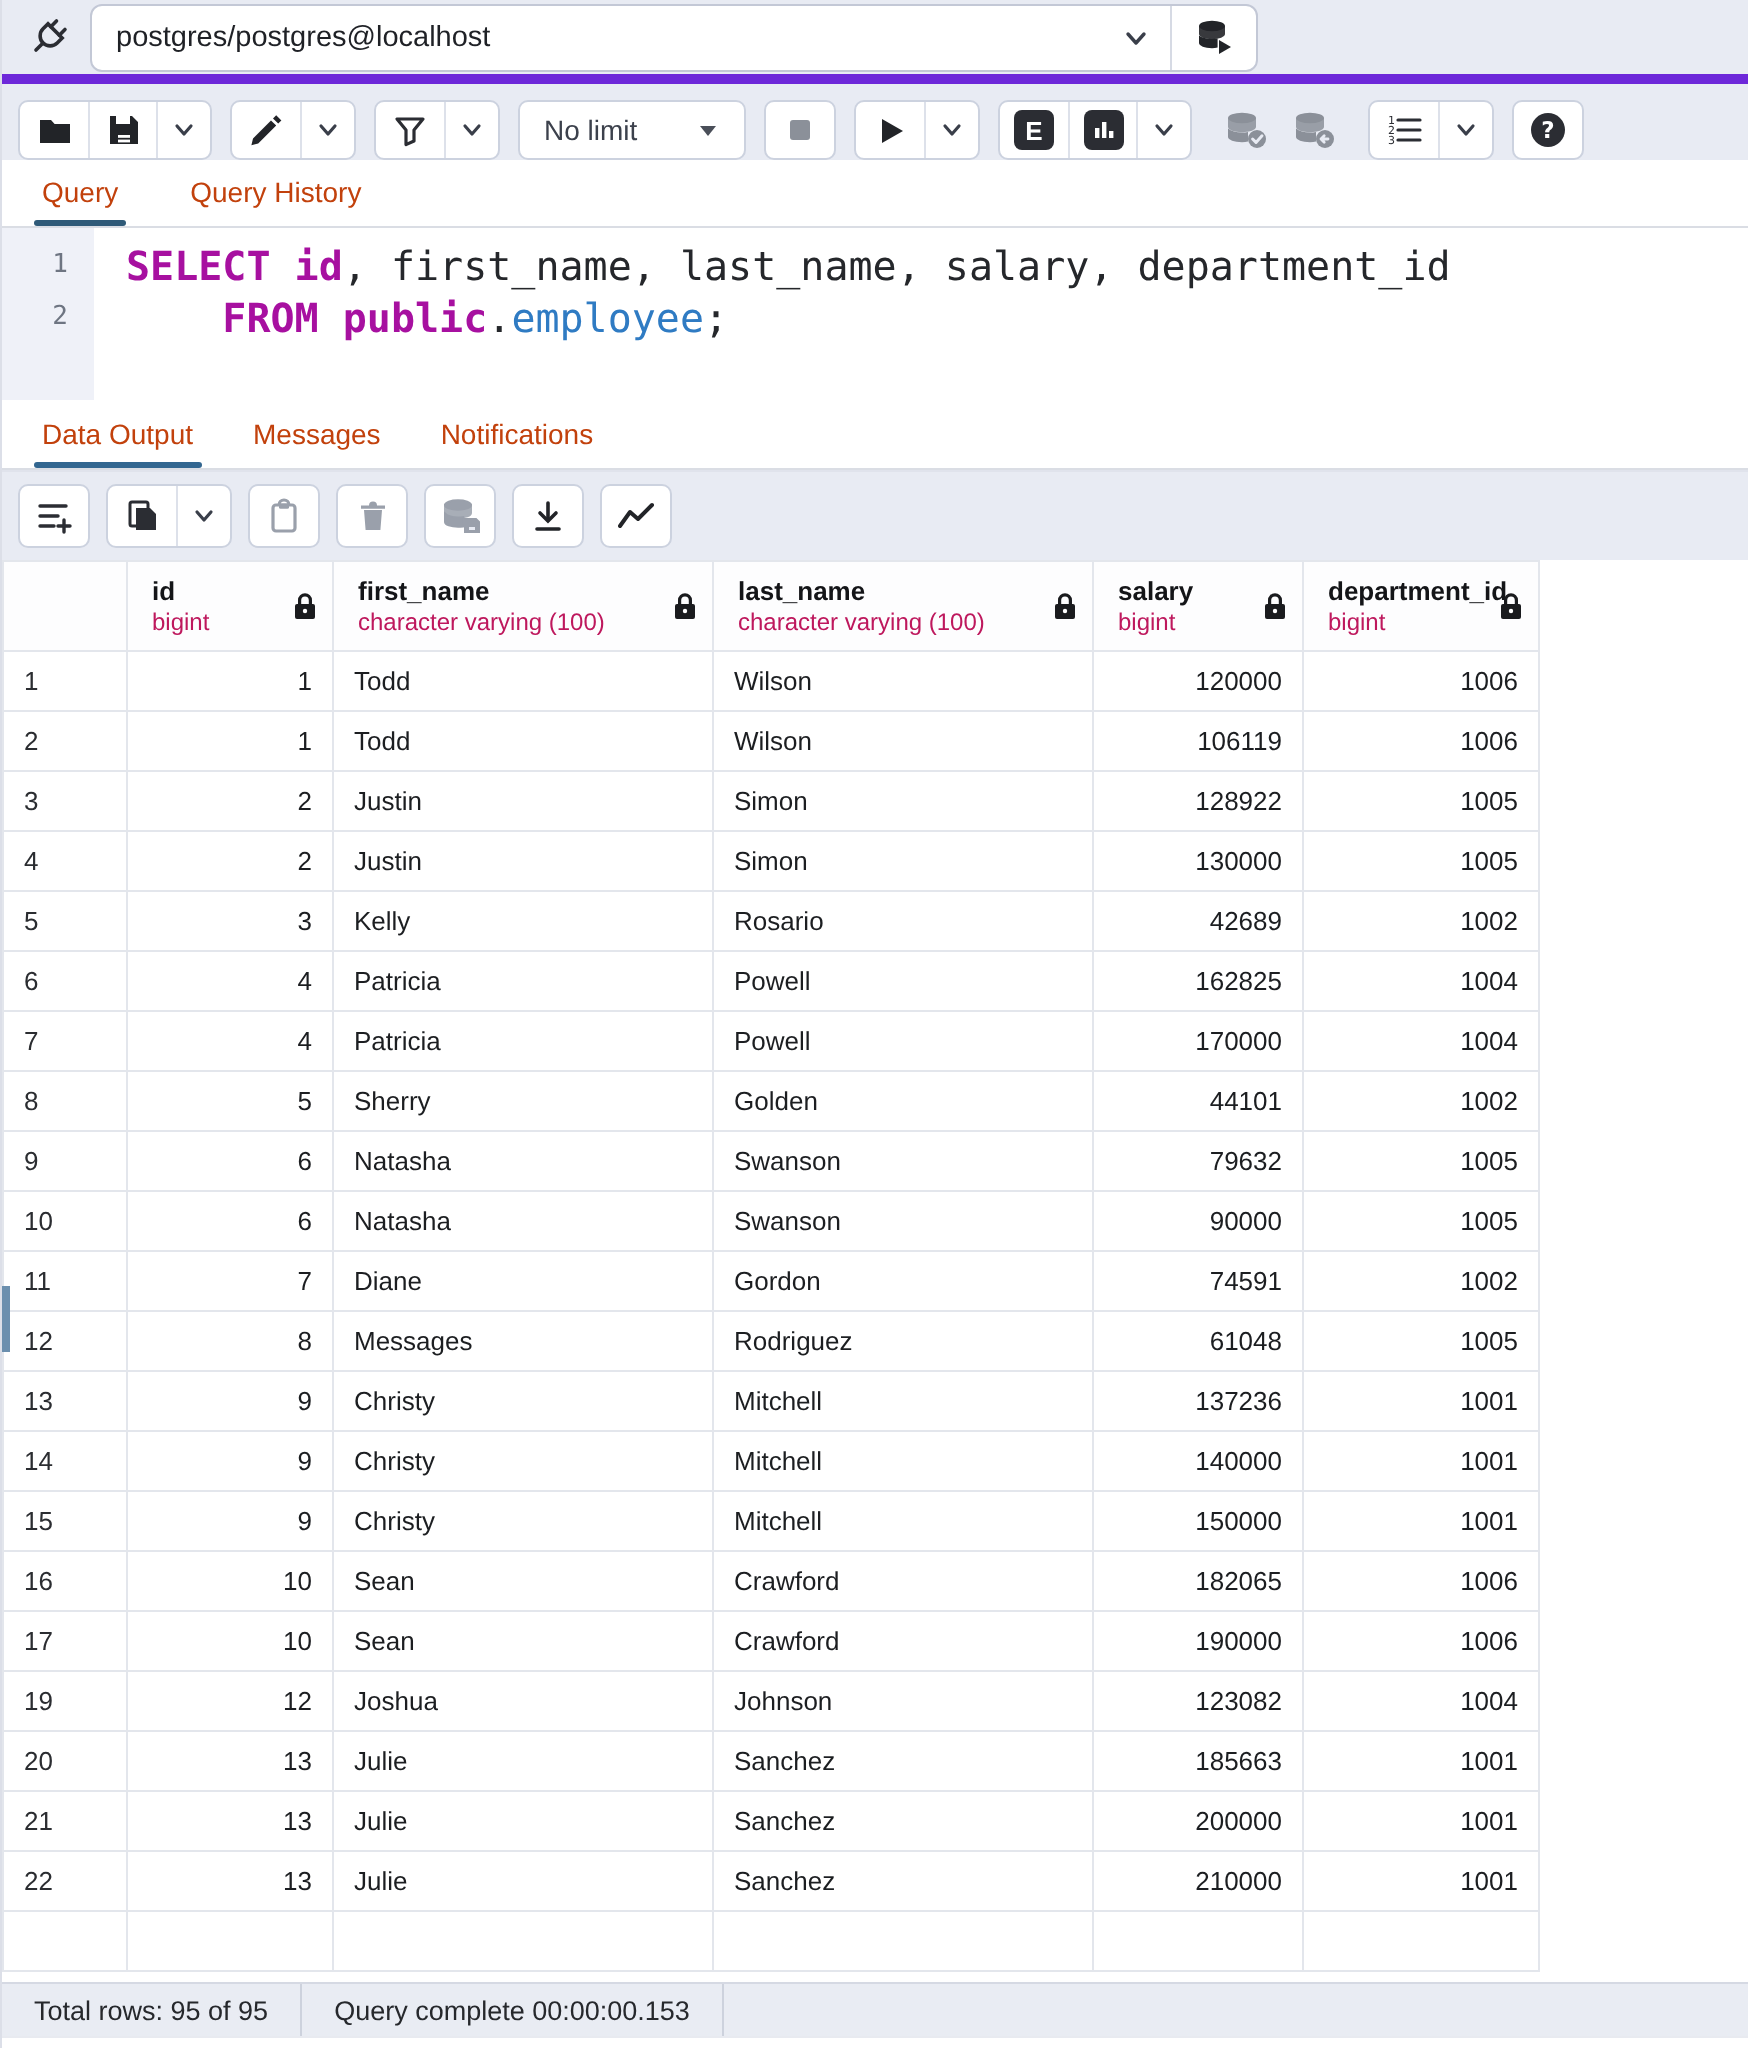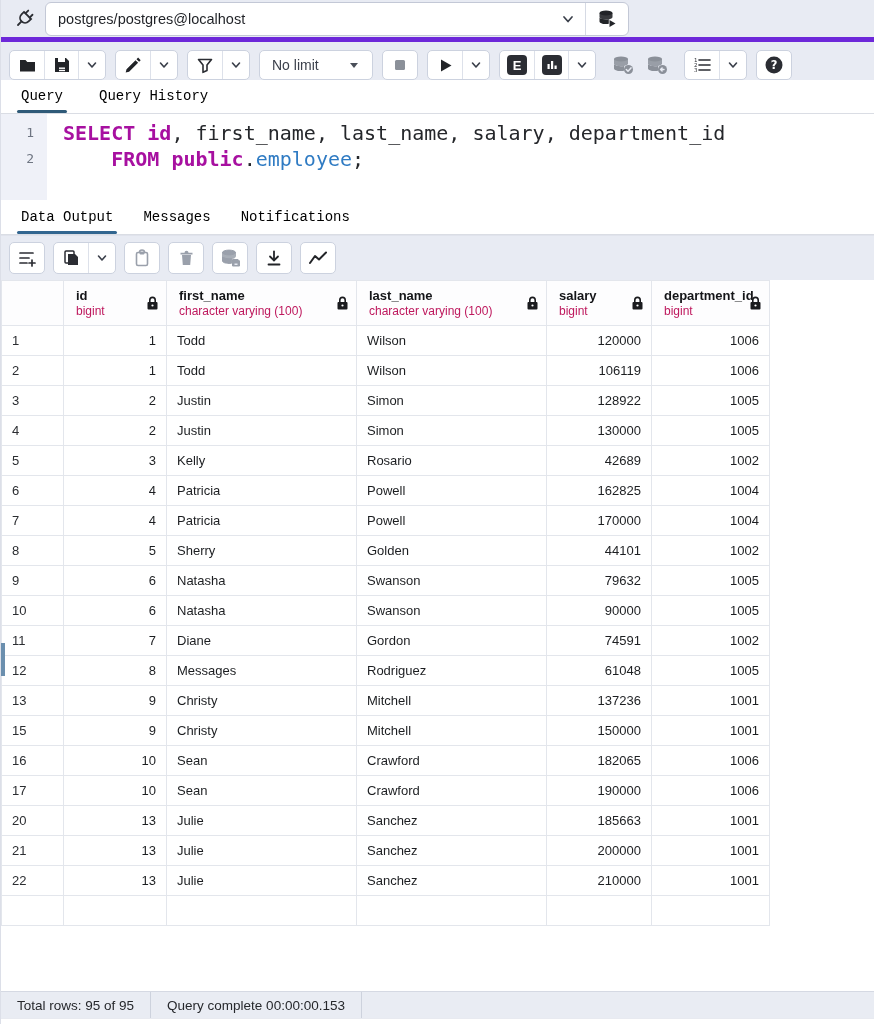--- a/index.html
+++ b/index.html
@@ -20,21 +20,21 @@
   .tb-btn + .tb-btn { border-left:1px solid #dde1ea; }
   .tb-btn.narrow { width:27px; }
   .tb-btn.ghost { cursor:default; }
   .ghost-group { background:transparent; border-color:transparent; }
   .ghost-group .tb-btn + .tb-btn { border-left:none; }
   .limit-select { display:flex; align-items:center; justify-content:space-between; width:112px; padding:0 12px; font-size:14px; color:#3c414c; cursor:pointer; }
   .badge-dark { width:20px; height:20px; background:#2b2d33; border-radius:4px; color:#fff; font-size:13px; font-weight:bold; display:flex; align-items:center; justify-content:center; }
 
   
   .tab-row { display:flex; align-items:flex-end; gap:36px; padding:0 20px; height:34px; background:#fff; border-bottom:1px solid #dadde4; }
-  .tab { font-size:14px; color:#000000; padding-bottom:9px; position:relative; cursor:pointer; white-space:nowrap;font-family:Liberation Mono, monospace; }
+  .tab { font-size:14px; color:#c2410c; padding-bottom:9px; position:relative; cursor:pointer; white-space:nowrap; }
   .tab.active::after { content:""; position:absolute; left:-4px; right:-4px; bottom:0; height:3px; border-radius:2px; background:var(--tabline,#326690); }
 
   
   .editor { display:flex; height:86px; background:#fff; }
   .gutter { width:46px; background:#eff1f8; font-family:"DejaVu Sans Mono", monospace; font-size:13px; color:#6e7582; text-align:right; padding:6px 13px 0 0; line-height:26px; }
   .code { flex:1; padding:6px 0 0 16px; font-family:"DejaVu Sans Mono", monospace; font-size:20px; line-height:26px; color:#25272b; white-space:pre; }
   .code .kw { color:#a710a0; font-weight:bold; }
   .code .ident { color:#2f7bc3; }
 
   
@@ -518,20 +518,28 @@
           </tr>
           <tr>
             <td class="rownum">13</td>
             <td class="num">9</td>
             <td>Christy</td>
             <td>Mitchell</td>
             <td class="num">137236</td>
             <td class="num">1001</td>
           </tr>
           <tr>
+            <td class="rownum">14</td>
+            <td class="num">9</td>
+            <td>Christy</td>
+            <td>Mitchell</td>
+            <td class="num">140000</td>
+            <td class="num">1001</td>
+          </tr>
+          <tr>
             <td class="rownum">15</td>
             <td class="num">9</td>
             <td>Christy</td>
             <td>Mitchell</td>
             <td class="num">150000</td>
             <td class="num">1001</td>
           </tr>
           <tr>
             <td class="rownum">16</td>
             <td class="num">10</td>
@@ -542,20 +550,28 @@
           </tr>
           <tr>
             <td class="rownum">17</td>
             <td class="num">10</td>
             <td>Sean</td>
             <td>Crawford</td>
             <td class="num">190000</td>
             <td class="num">1006</td>
           </tr>
           <tr>
+            <td class="rownum">19</td>
+            <td class="num">12</td>
+            <td>Joshua</td>
+            <td>Johnson</td>
+            <td class="num">123082</td>
+            <td class="num">1004</td>
+          </tr>
+          <tr>
             <td class="rownum">20</td>
             <td class="num">13</td>
             <td>Julie</td>
             <td>Sanchez</td>
             <td class="num">185663</td>
             <td class="num">1001</td>
           </tr>
           <tr>
             <td class="rownum">21</td>
             <td class="num">13</td>

